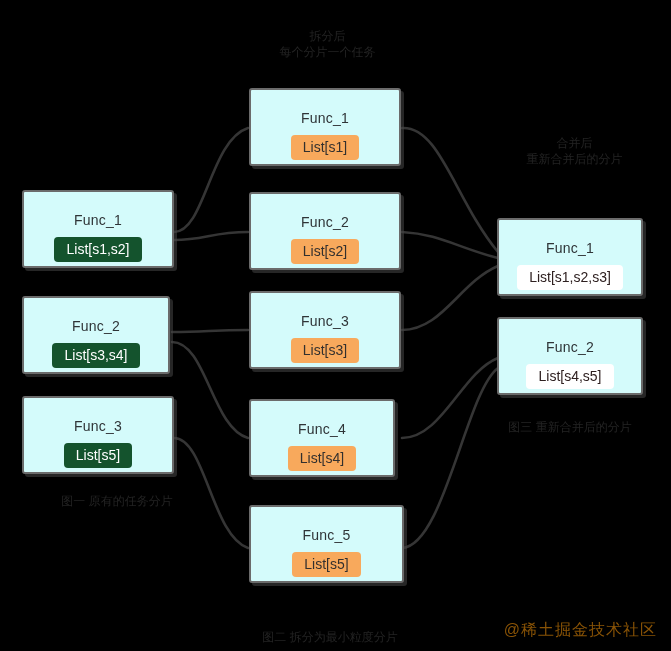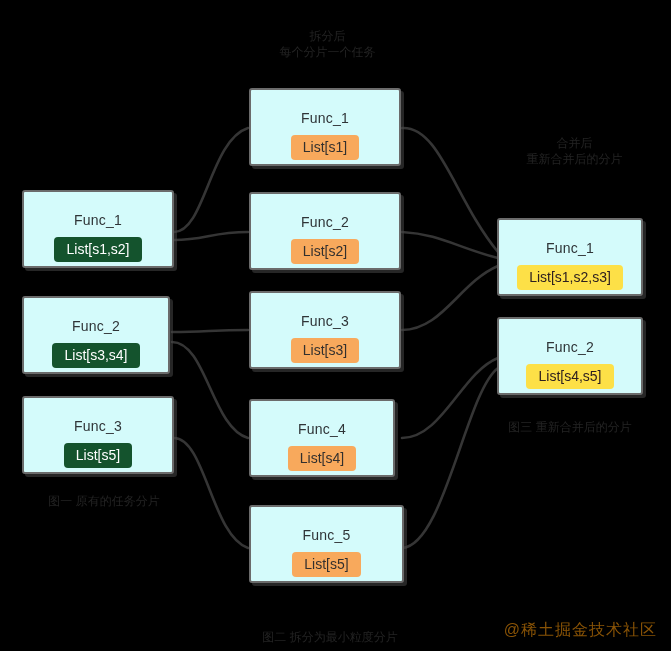--- a/index.html
+++ b/index.html
@@ -22,21 +22,21 @@
   .node .title{
     font-size:14px;color:#2f3437;letter-spacing:.2px;
     margin-bottom:9px;white-space:nowrap;margin-top:16px;
   }
   .pill{
     display:inline-block;padding:4px 12px;border-radius:4px;
     font-size:14px;white-space:nowrap;line-height:1.15;
   }
   .pill.green{background:#14532d;color:#ffffff;}
   .pill.orange{background:#f8a95c;color:#33302e;}
-  .pill.red{background:#fde047;color:#2e2020;}
+  .pill.red{background:#ffffff;color:#2e2020;}
   .caption{
     position:absolute;color:#272727;font-size:12px;line-height:1.35;
     text-align:center;z-index:2;white-space:pre-line;
   }
   .caption.dim{color:#232323;}
   .watermark{
     position:absolute;right:14px;bottom:10px;color:#a16207;font-size:16px;
     letter-spacing:1px;z-index:5;opacity:.85;
   }
 </style>
@@ -114,21 +114,21 @@
     <div class="title">Func_2</div>
     <span class="pill red">List[s4,s5]</span>
   </div>
 
   <div class="caption dim" style="left:245px;top:28px;width:165px;">拆分后
 每个分片一个任务</div>
 
   <div class="caption dim" style="left:492px;top:135px;width:165px;">合并后
 重新合并后的分片</div>
 
-  <div class="caption dim" style="left:24px;top:493px;width:160px;">图一  原有的任务分片</div>
+  <div class="caption dim" style="left:37px;top:493px;width:160px;">图一  原有的任务分片</div>
 
   <div class="caption dim" style="left:250px;top:597px;width:160px;margin-top:32px;">图二  拆分为最小粒度分片</div>
 
   <div class="caption dim" style="left:485px;top:419px;width:170px;">图三  重新合并后的分片</div>
 
   <div class="watermark">@稀土掘金技术社区</div>
 
 </div>
 
 </body></html>

